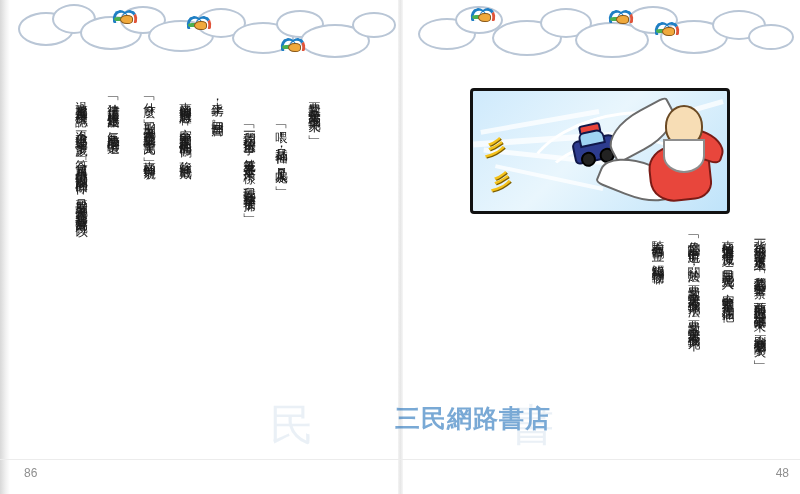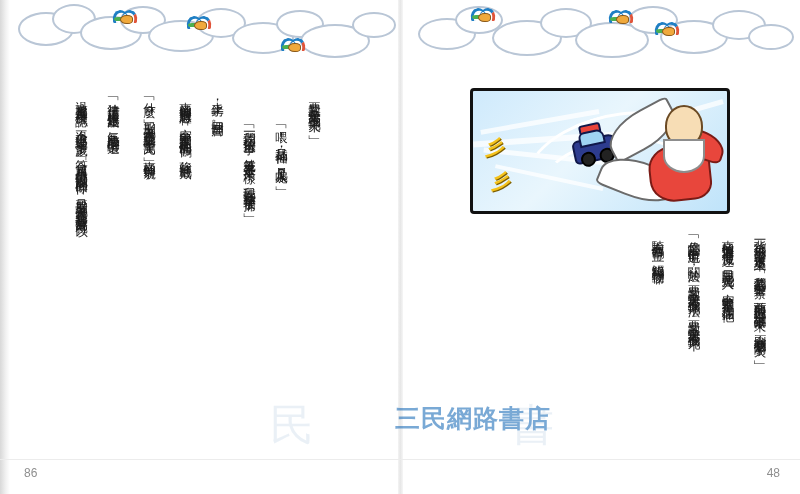--- a/index.html
+++ b/index.html
@@ -190,21 +190,21 @@
 
   
   .folio {
     position: absolute;
     bottom: 14px;
     font-size: 12px;
     color: #8f8f8f;
     font-family: "Liberation Sans", sans-serif;
   }
   .folio-left { left: 24px; }
-  .folio-right { right: 20px; }
+  .folio-right { right: 11px; }
 
   
   .watermark {
     position: absolute;
     left: 210px;
     bottom: 36px;
     width: 400px;
     height: 64px;
     opacity: 0.55;
     pointer-events: none;

